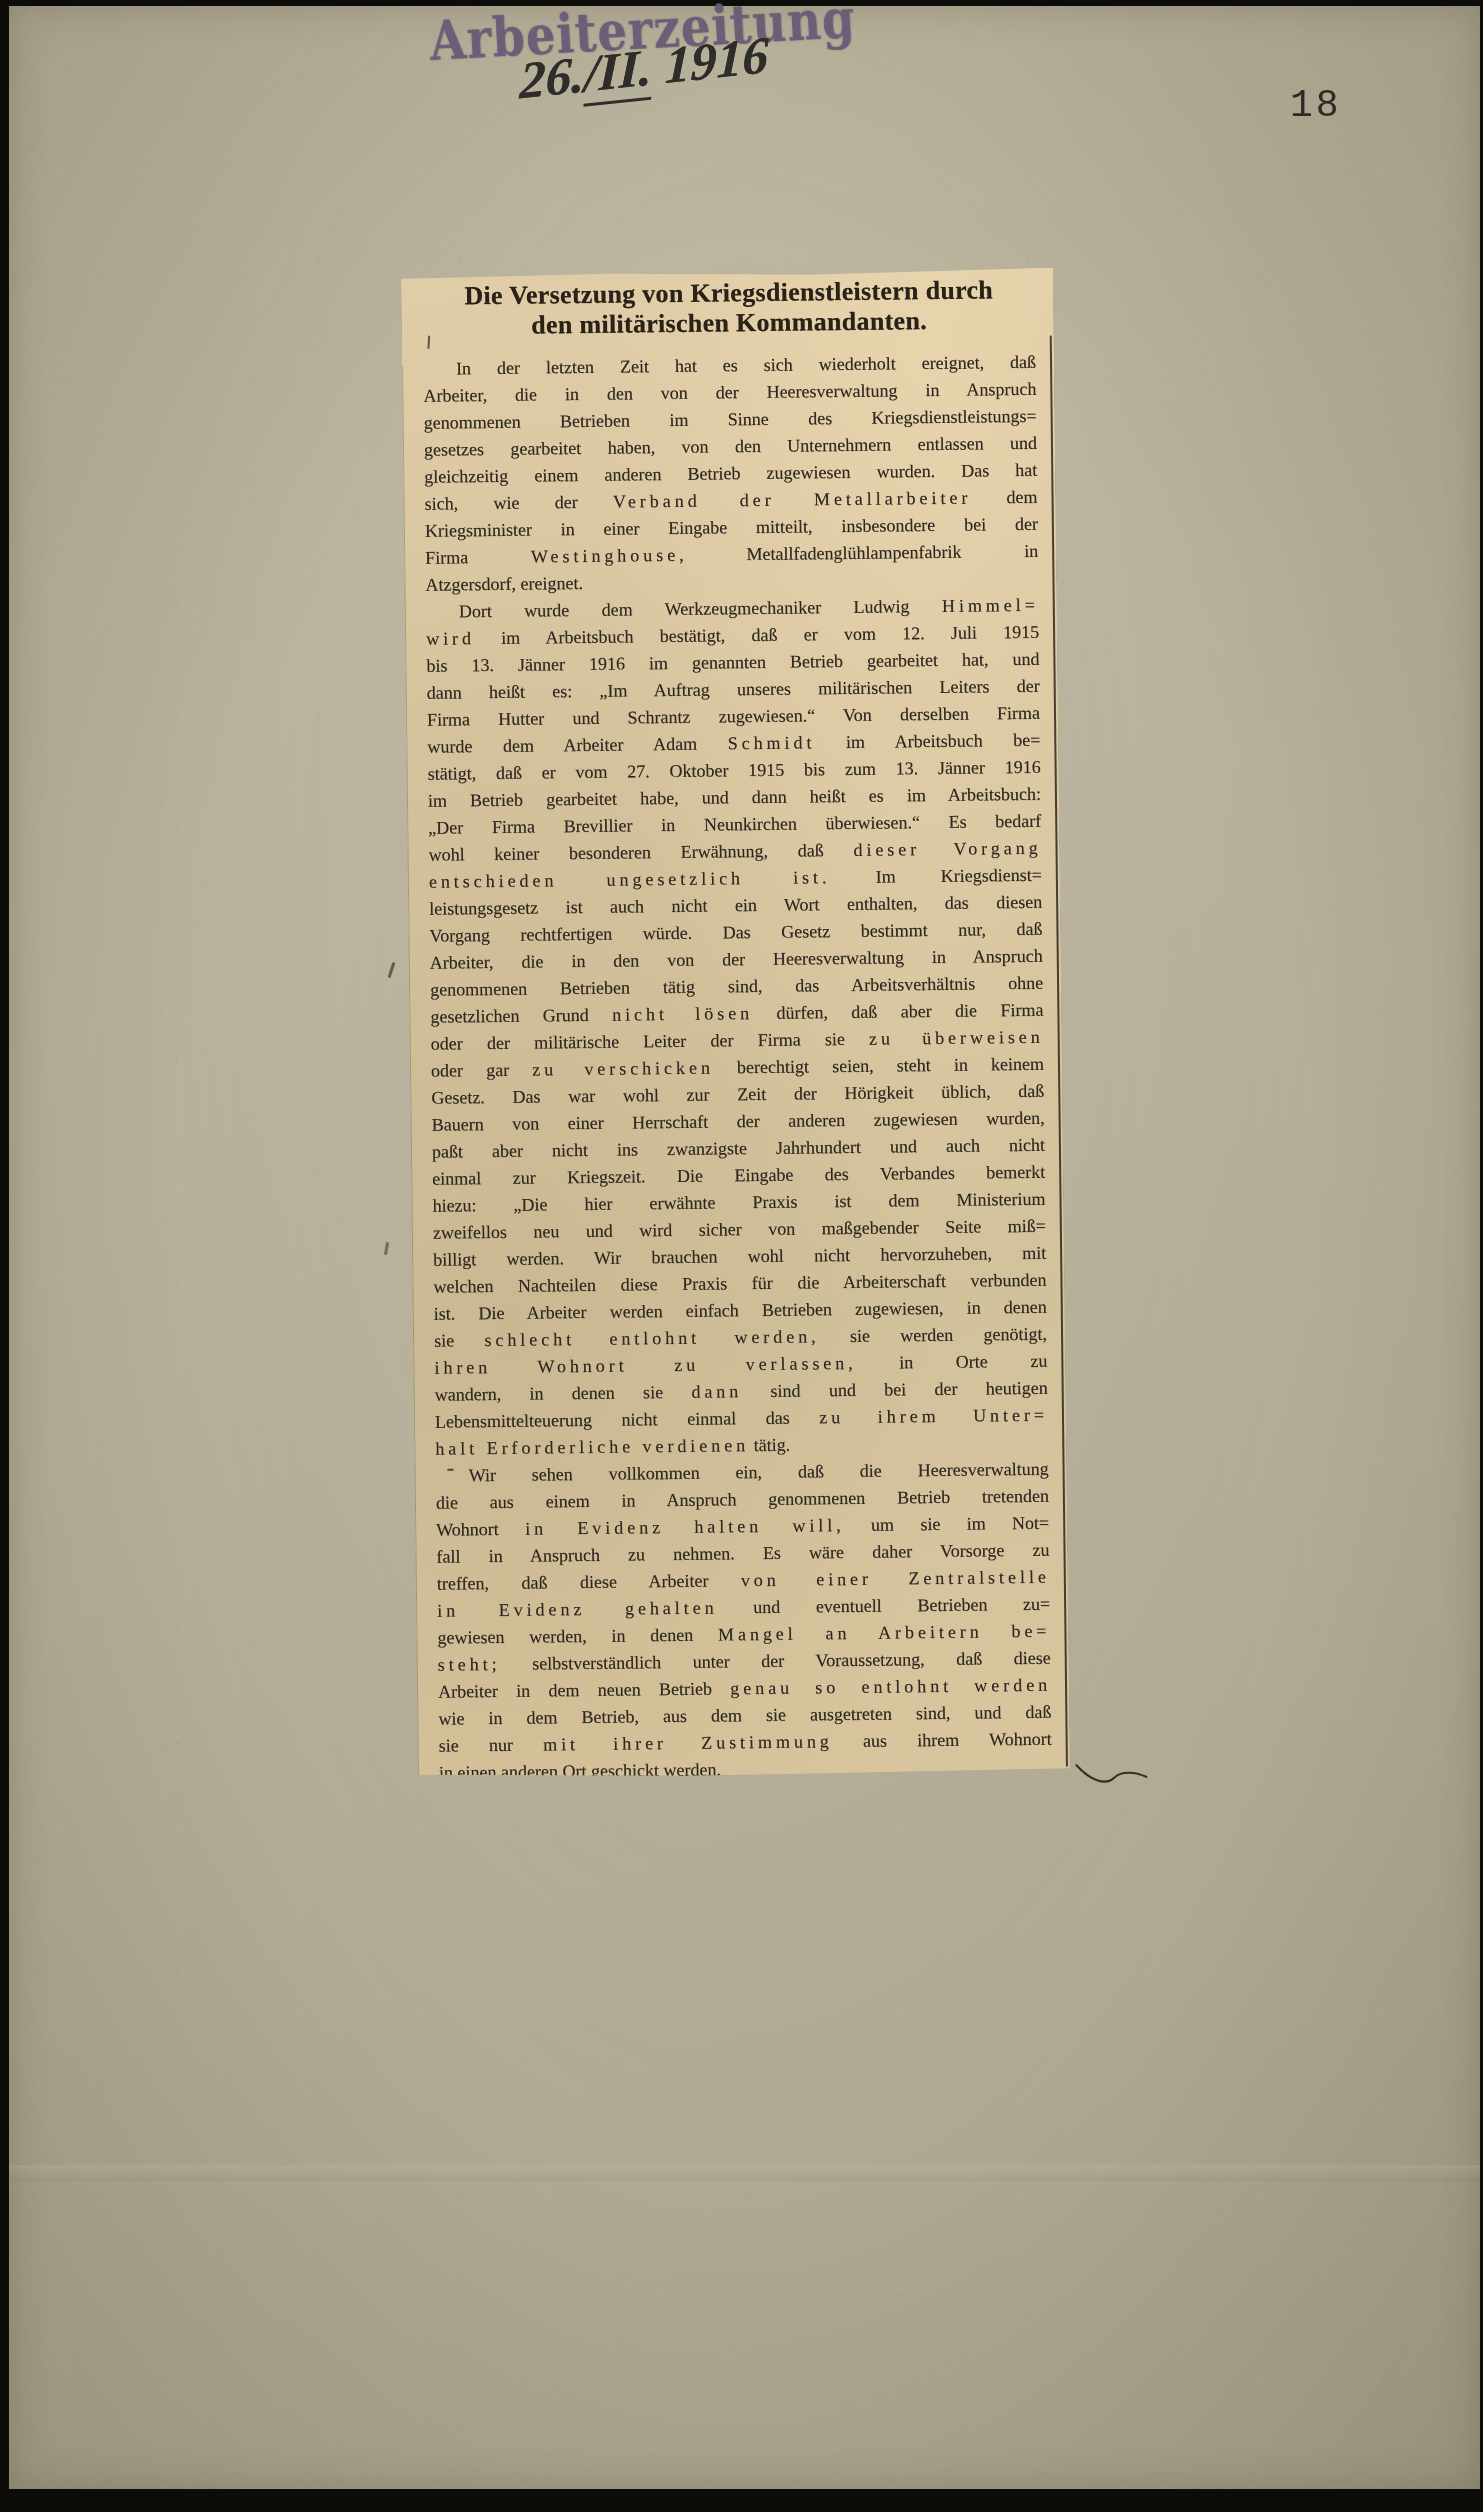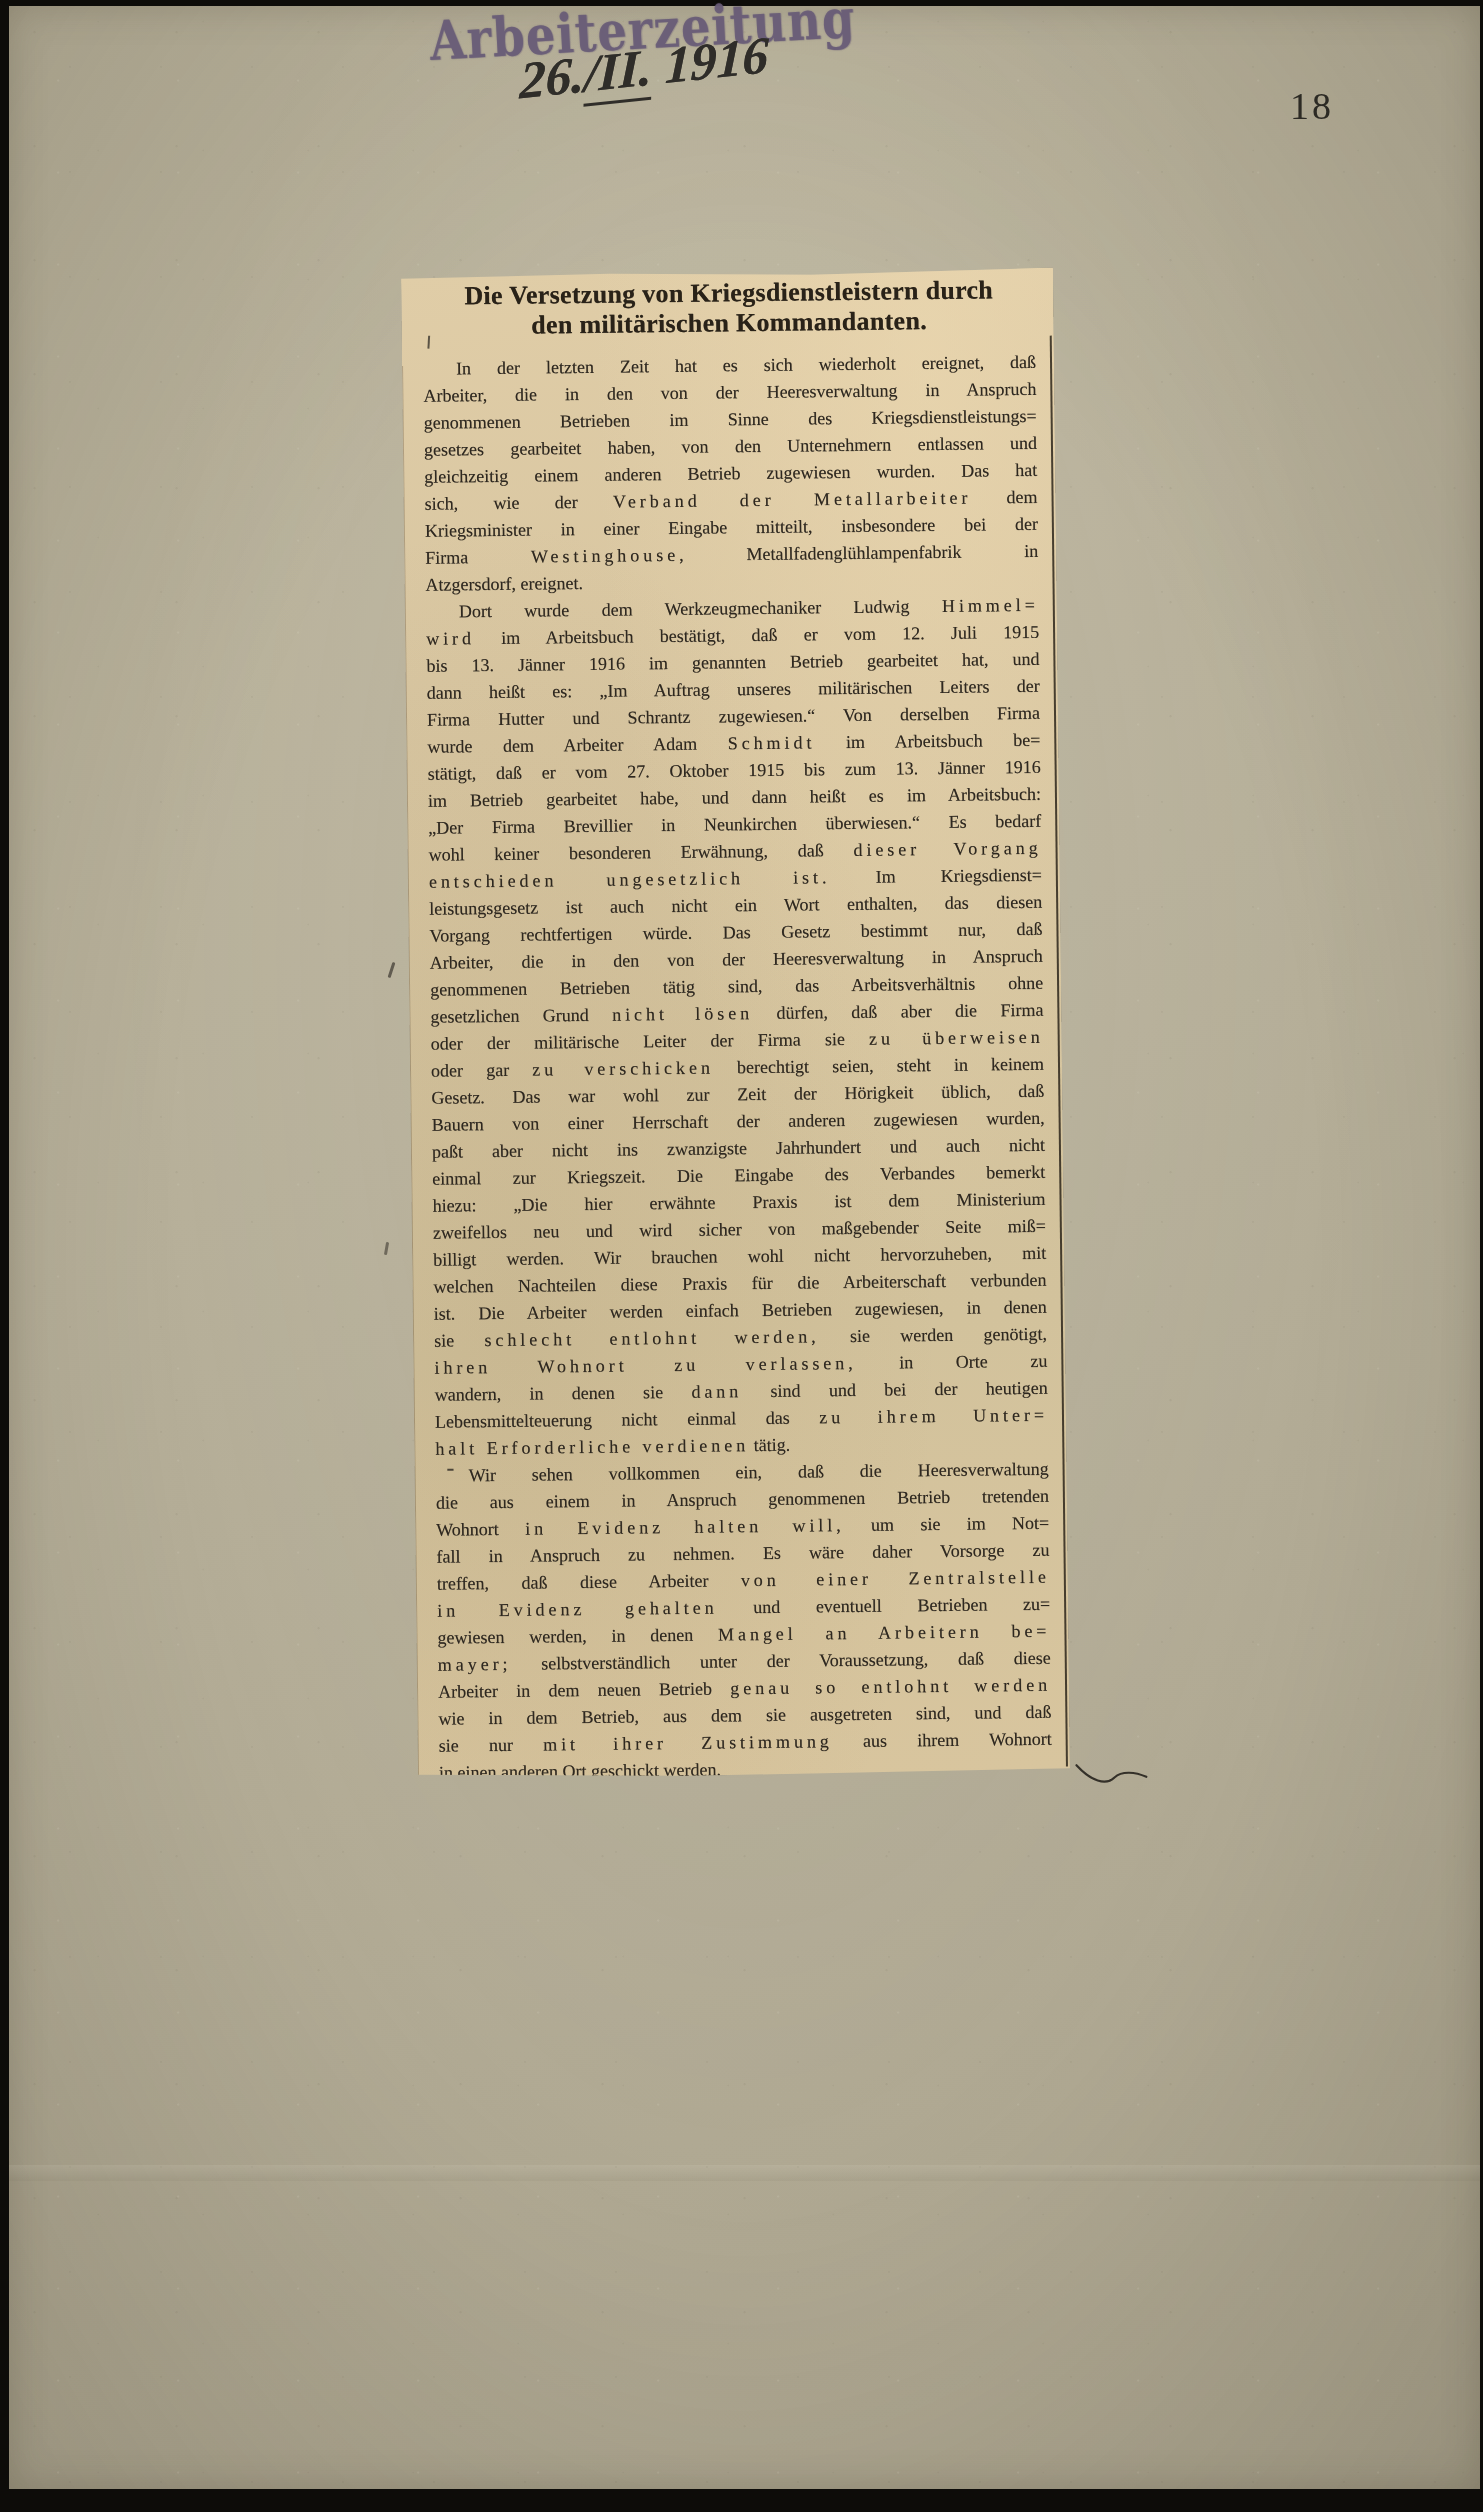--- a/index.html
+++ b/index.html
@@ -24,21 +24,21 @@
   .stamp{position:absolute;left:428px;top:8.5px;
          font-family:"DejaVu Serif",serif;font-weight:bold;font-size:54px;letter-spacing:1.2px;
          color:rgba(104,91,118,.88);transform:rotate(-3.1deg) scaleX(.86);transform-origin:left top;
          text-shadow:0 0 1.8px rgba(104,91,118,.5),1.2px 0.6px 0 rgba(104,91,118,.25);white-space:nowrap;}
   
   .hand-date{position:absolute;left:521px;top:51px;font-style:italic;font-weight:bold;font-size:52px;
          color:#2f2d29;transform:rotate(-6deg) skewX(-8deg);transform-origin:left top;white-space:nowrap;
          text-shadow:0 0 0.6px rgba(47,45,41,.8);}
   .hand-date .u{border-bottom:3px solid #2f2d29;padding-bottom:1.2px;}
   
-  .pagenum{position:absolute;left:1290px;top:84px;font-family:Liberation Serif, serif;
+  .pagenum{position:absolute;left:1290px;top:84px;font-family:Liberation Mono, monospace;
          font-size:38px;letter-spacing:3px;color:#2c2a24;}
   
   .clip{position:absolute;left:401px;top:275px;width:652px;height:1504px;
         transform:rotate(-.65deg);transform-origin:top left;
         background:
           radial-gradient(ellipse at 80% 6%, rgba(240,220,180,.5), rgba(0,0,0,0) 45%),
           radial-gradient(ellipse at 15% 70%, rgba(120,95,55,.10), rgba(0,0,0,0) 55%),
           linear-gradient(176deg,#e0cda7 0%,#d7c5a0 30%,#d2c29c 70%,#d8c59e 100%);
         box-shadow:1.8px 2.4px 7.3px rgba(45,36,20,.35),0 0 1.2px rgba(60,48,30,.4);
         clip-path:polygon(0 .25%,32% .08%,63% .3%,100% 0,100% 99.78%,42% 100%,0 99.72%);
@@ -131,21 +131,21 @@
         <div class="tline"><span>wandern, in denen sie </span><span class="sperr">dann</span><span> sind und bei der heutigen</span></div>
         <div class="tline"><span>Lebensmittelteuerung nicht einmal das </span><span class="sperr">zu ihrem Unter=</span></div>
         <div class="tline plast"><span class="sperr">halt Erforderliche verdienen</span><span> tätig.</span></div>
         <div class="tline indent"><span>Wir sehen vollkommen ein, daß die Heeresverwaltung</span></div>
         <div class="tline"><span>die aus einem in Anspruch genommenen Betrieb tretenden</span></div>
         <div class="tline"><span>Wohnort </span><span class="sperr">in Evidenz halten will,</span><span> um sie im Not=</span></div>
         <div class="tline"><span>fall in Anspruch zu nehmen. Es wäre daher Vorsorge zu</span></div>
         <div class="tline"><span>treffen, daß diese Arbeiter </span><span class="sperr">von einer Zentralstelle</span></div>
         <div class="tline"><span class="sperr">in Evidenz gehalten</span><span> und eventuell Betrieben zu=</span></div>
         <div class="tline"><span>gewiesen werden, in denen </span><span class="sperr">Mangel an Arbeitern be=</span></div>
-        <div class="tline"><span class="sperr">mayer;</span><span> selbstverständlich unter der Voraussetzung, daß diese</span></div>
+        <div class="tline"><span class="sperr">steht;</span><span> selbstverständlich unter der Voraussetzung, daß diese</span></div>
         <div class="tline"><span>Arbeiter in dem neuen Betrieb </span><span class="sperr">genau so entlohnt werden</span></div>
         <div class="tline"><span>wie in dem Betrieb, aus dem sie ausgetreten sind, und daß</span></div>
         <div class="tline"><span>sie nur </span><span class="sperr">mit ihrer Zustimmung</span><span> aus ihrem Wohnort</span></div>
         <div class="tline plast"><span>in einen anderen Ort geschickt werden.</span></div>
       </div>
   </div>
 
   <svg class="check" width="76" height="32" viewBox="0 0 124 52">
     <path d="M4 10 C 28 36, 52 44, 66 30 C 78 19, 100 21, 118 29" fill="none" stroke="#23201b" stroke-width="3.5" stroke-linecap="round"></path>
   </svg>

